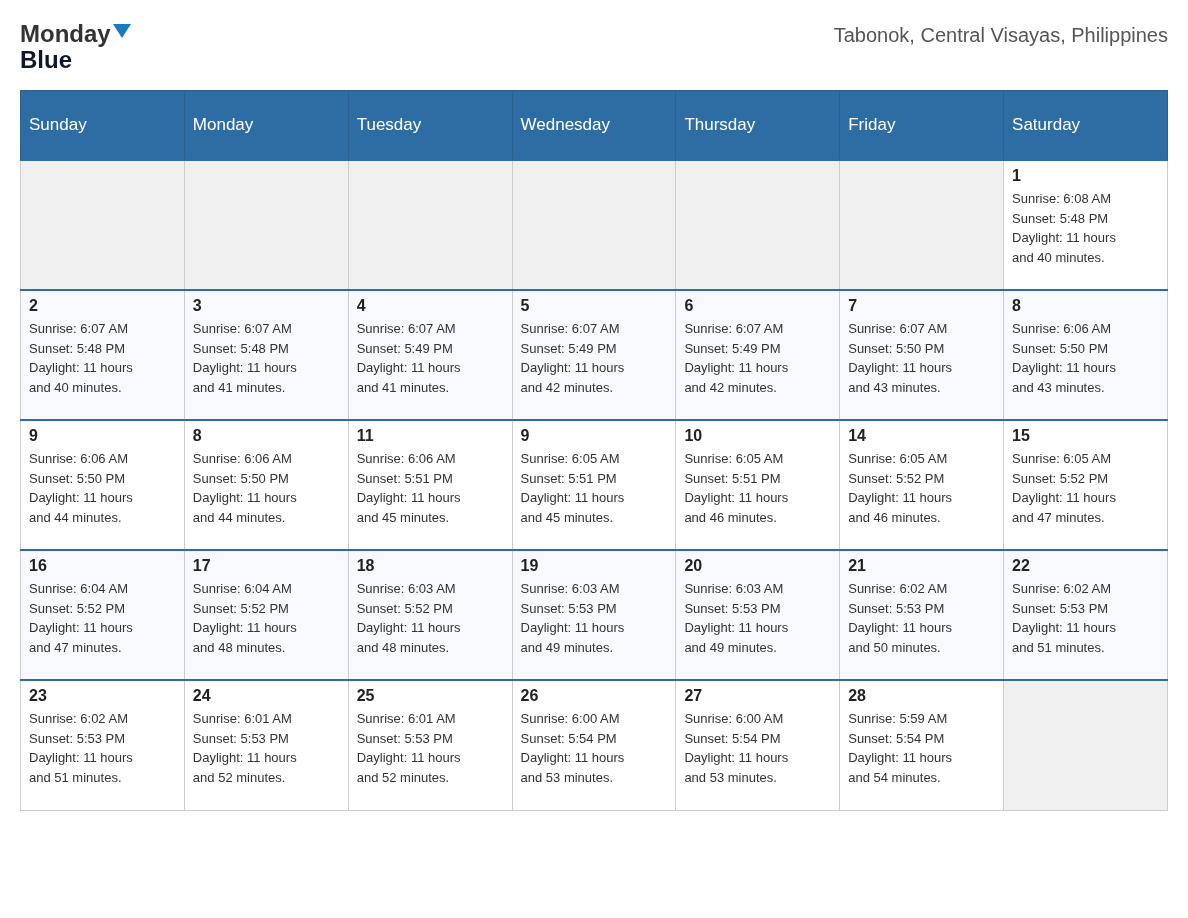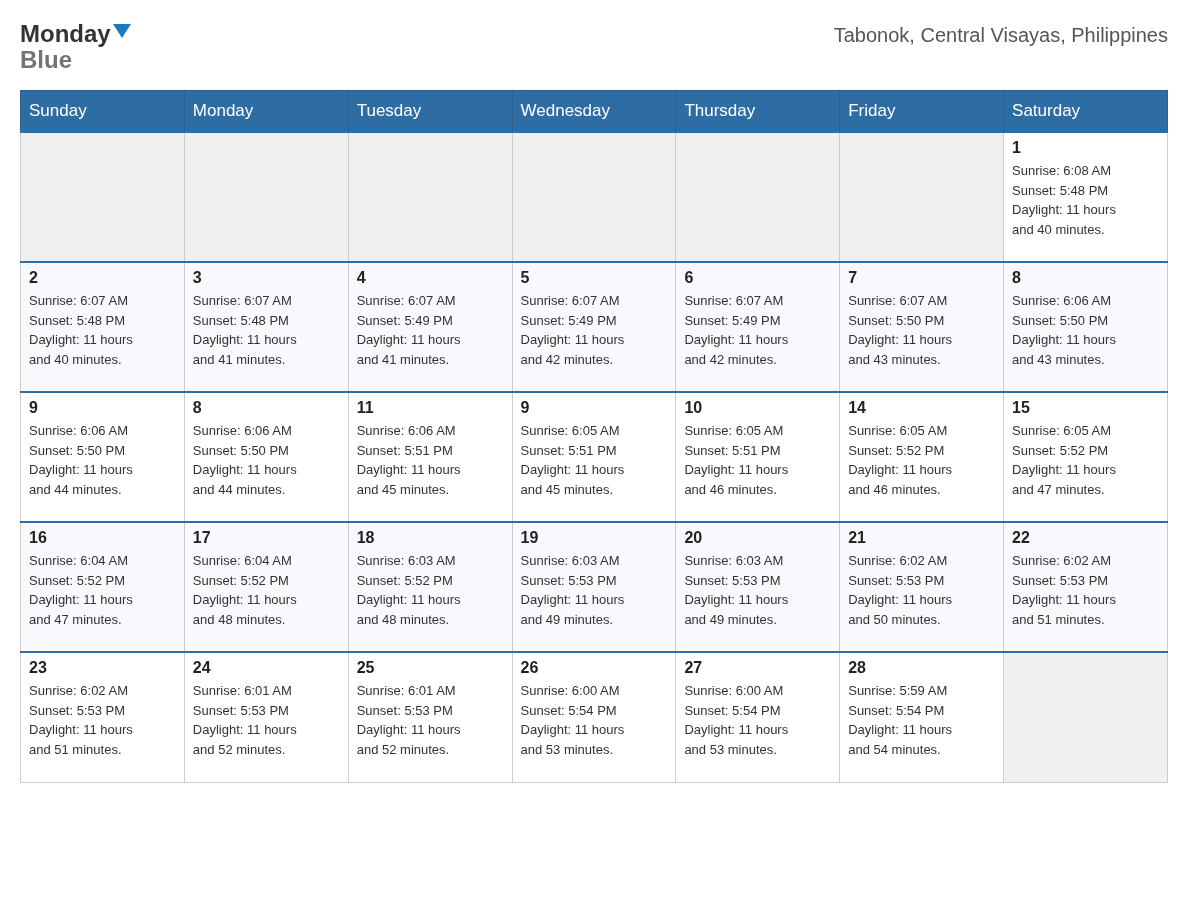--- a/index.html
+++ b/index.html
@@ -37,21 +37,21 @@
       margin-left: 9px;
     }
     .calendar {
       width: 100%;
       border-collapse: collapse;
       border: 1px solid #ccc;
     }
     .calendar th {
       background-color: #2e6da4;
       color: #fff;
-      padding: 10px 8px;
+      padding: 24px 8px;
       text-align: left;
       font-size: 17px;
       font-weight: normal;
       border: 1px solid #2a5f8f;
     }
     .calendar td {
       width: 14.28%;
       vertical-align: top;
       padding: 6px 8px 8px 8px;
       border: 1px solid #ccc;
@@ -81,21 +81,21 @@
     }
     .logo-general {
       font-size: 24px;
       font-weight: bold;
       color: #333;
       font-family: Arial, sans-serif;
     }
     .logo-blue {
       font-size: 24px;
       font-weight: bold;
-      color: #737373;
+      color: #0f172a;
       font-family: Arial, sans-serif;
     }
     .logo-row1 { display: flex; align-items: center; }
     .logo-row2 { margin-top: -2px; }
   </style>
 </head>
 <body>
 
 <div class="header">
   <div class="logo">

